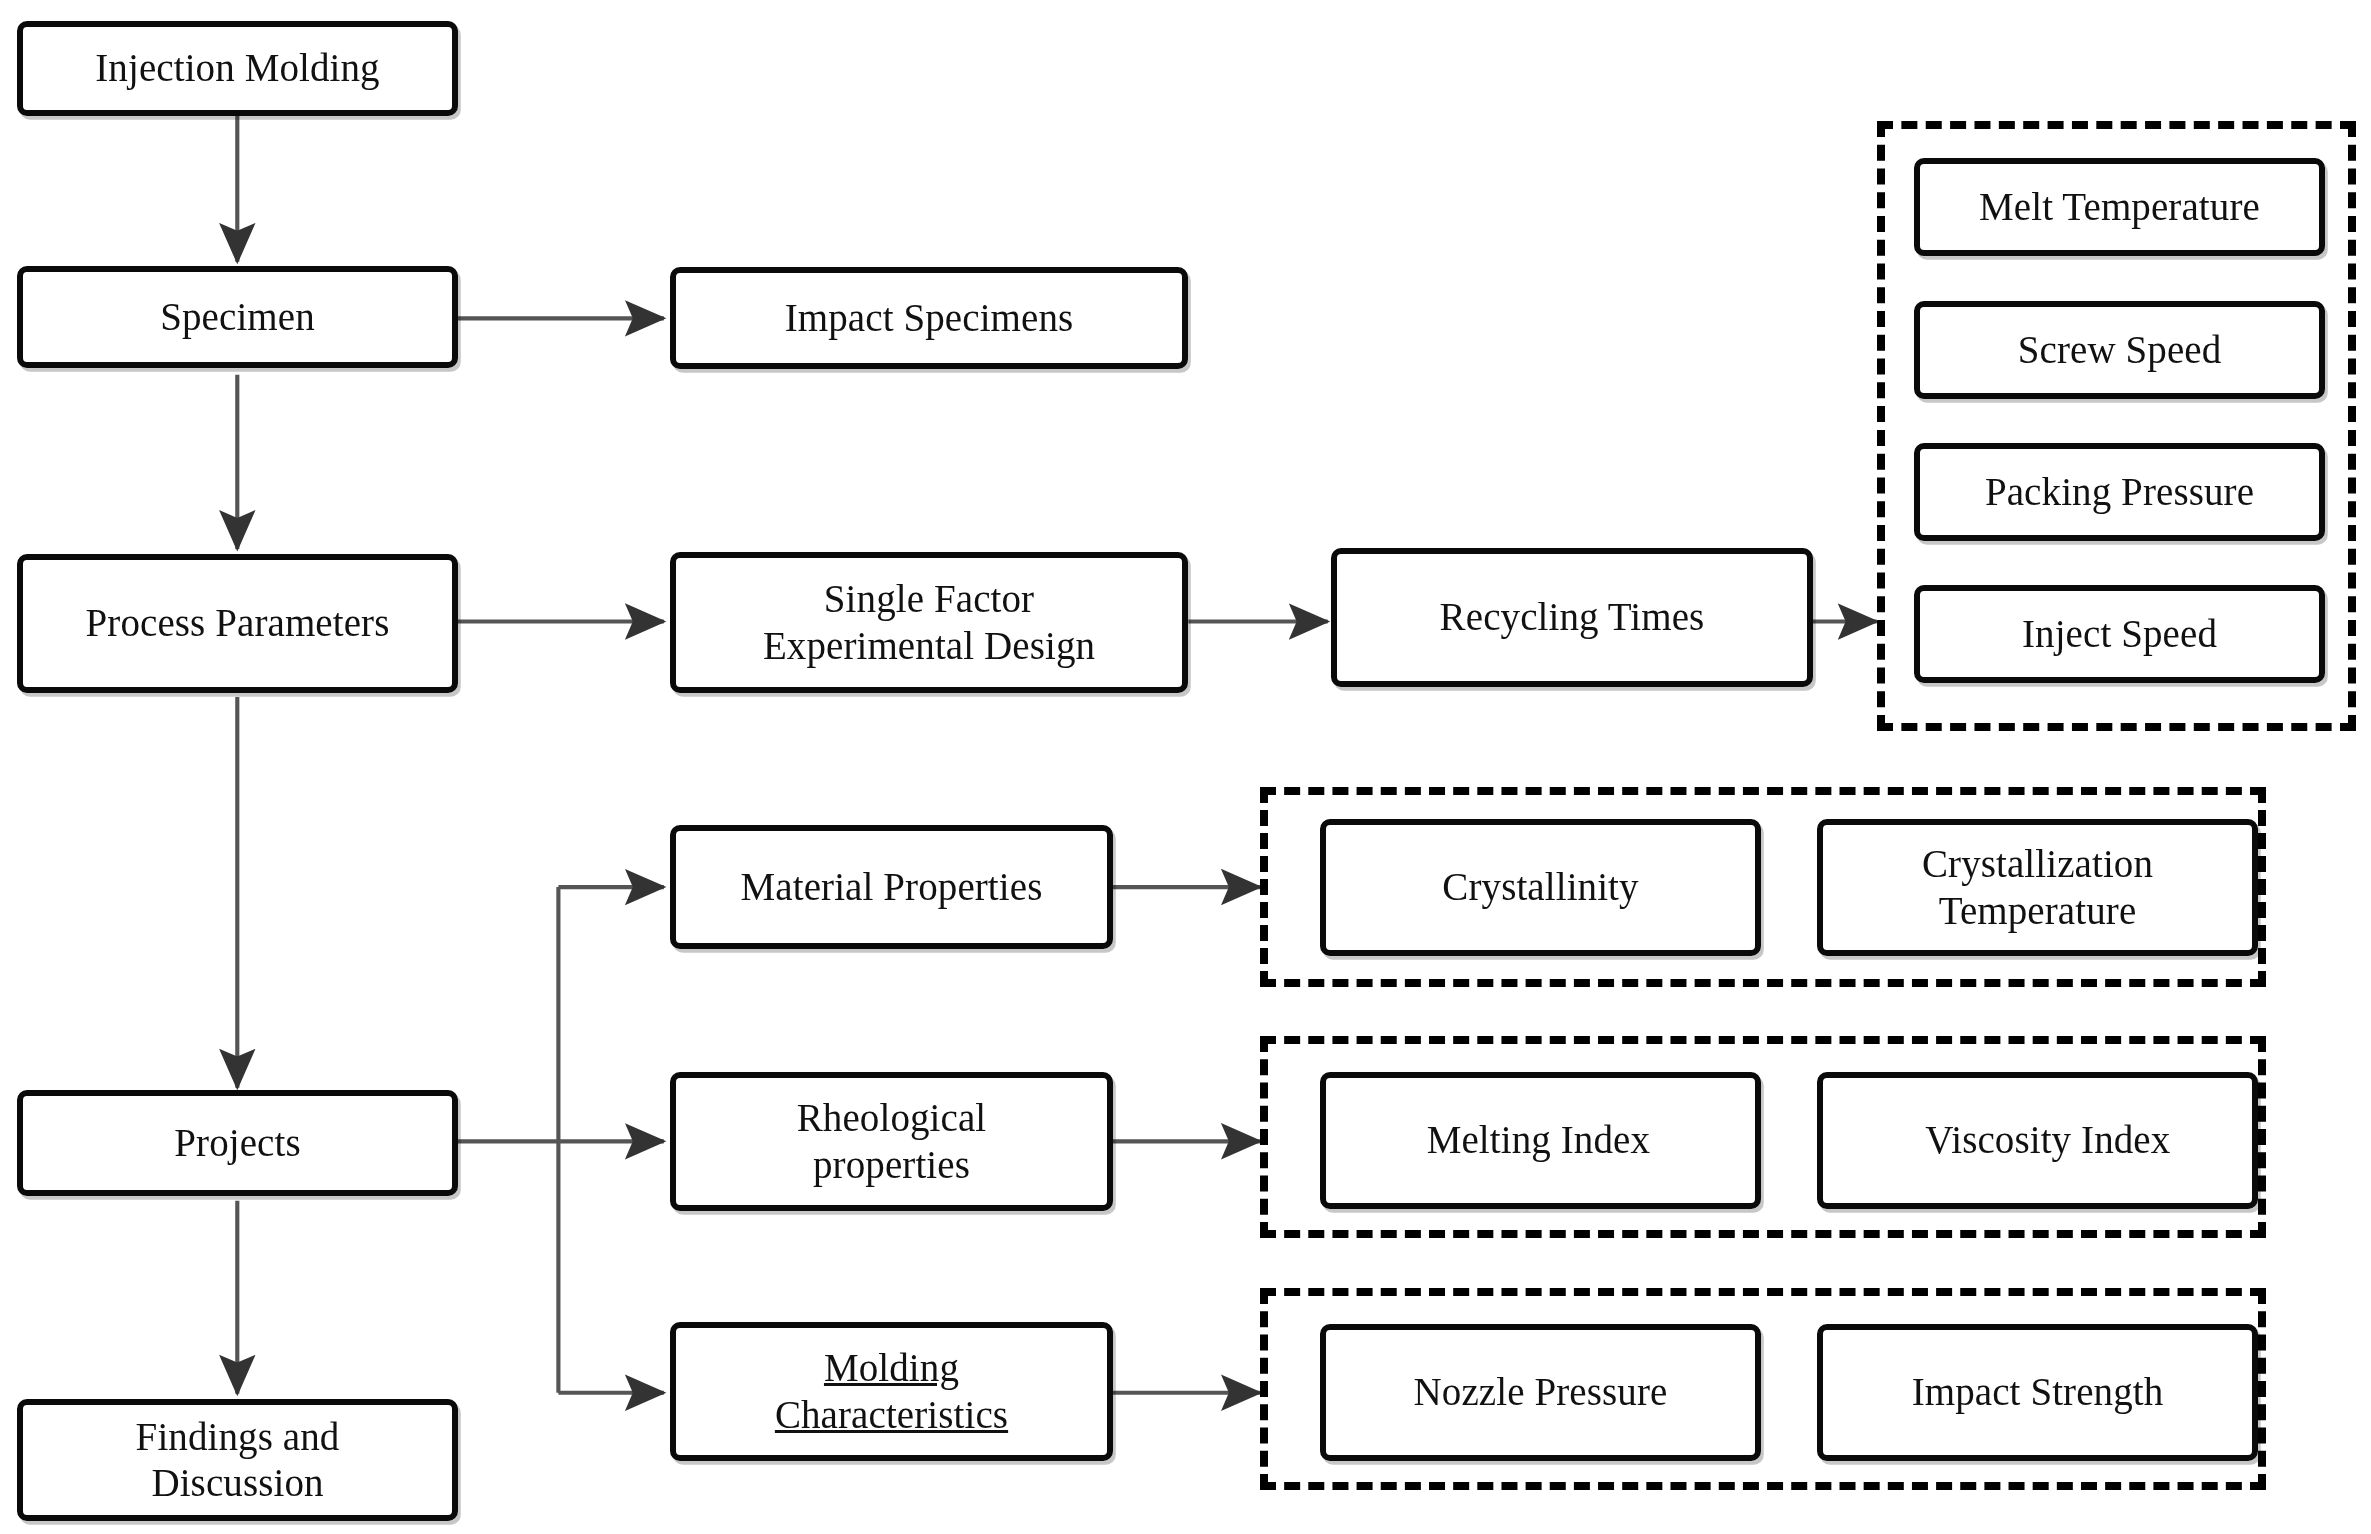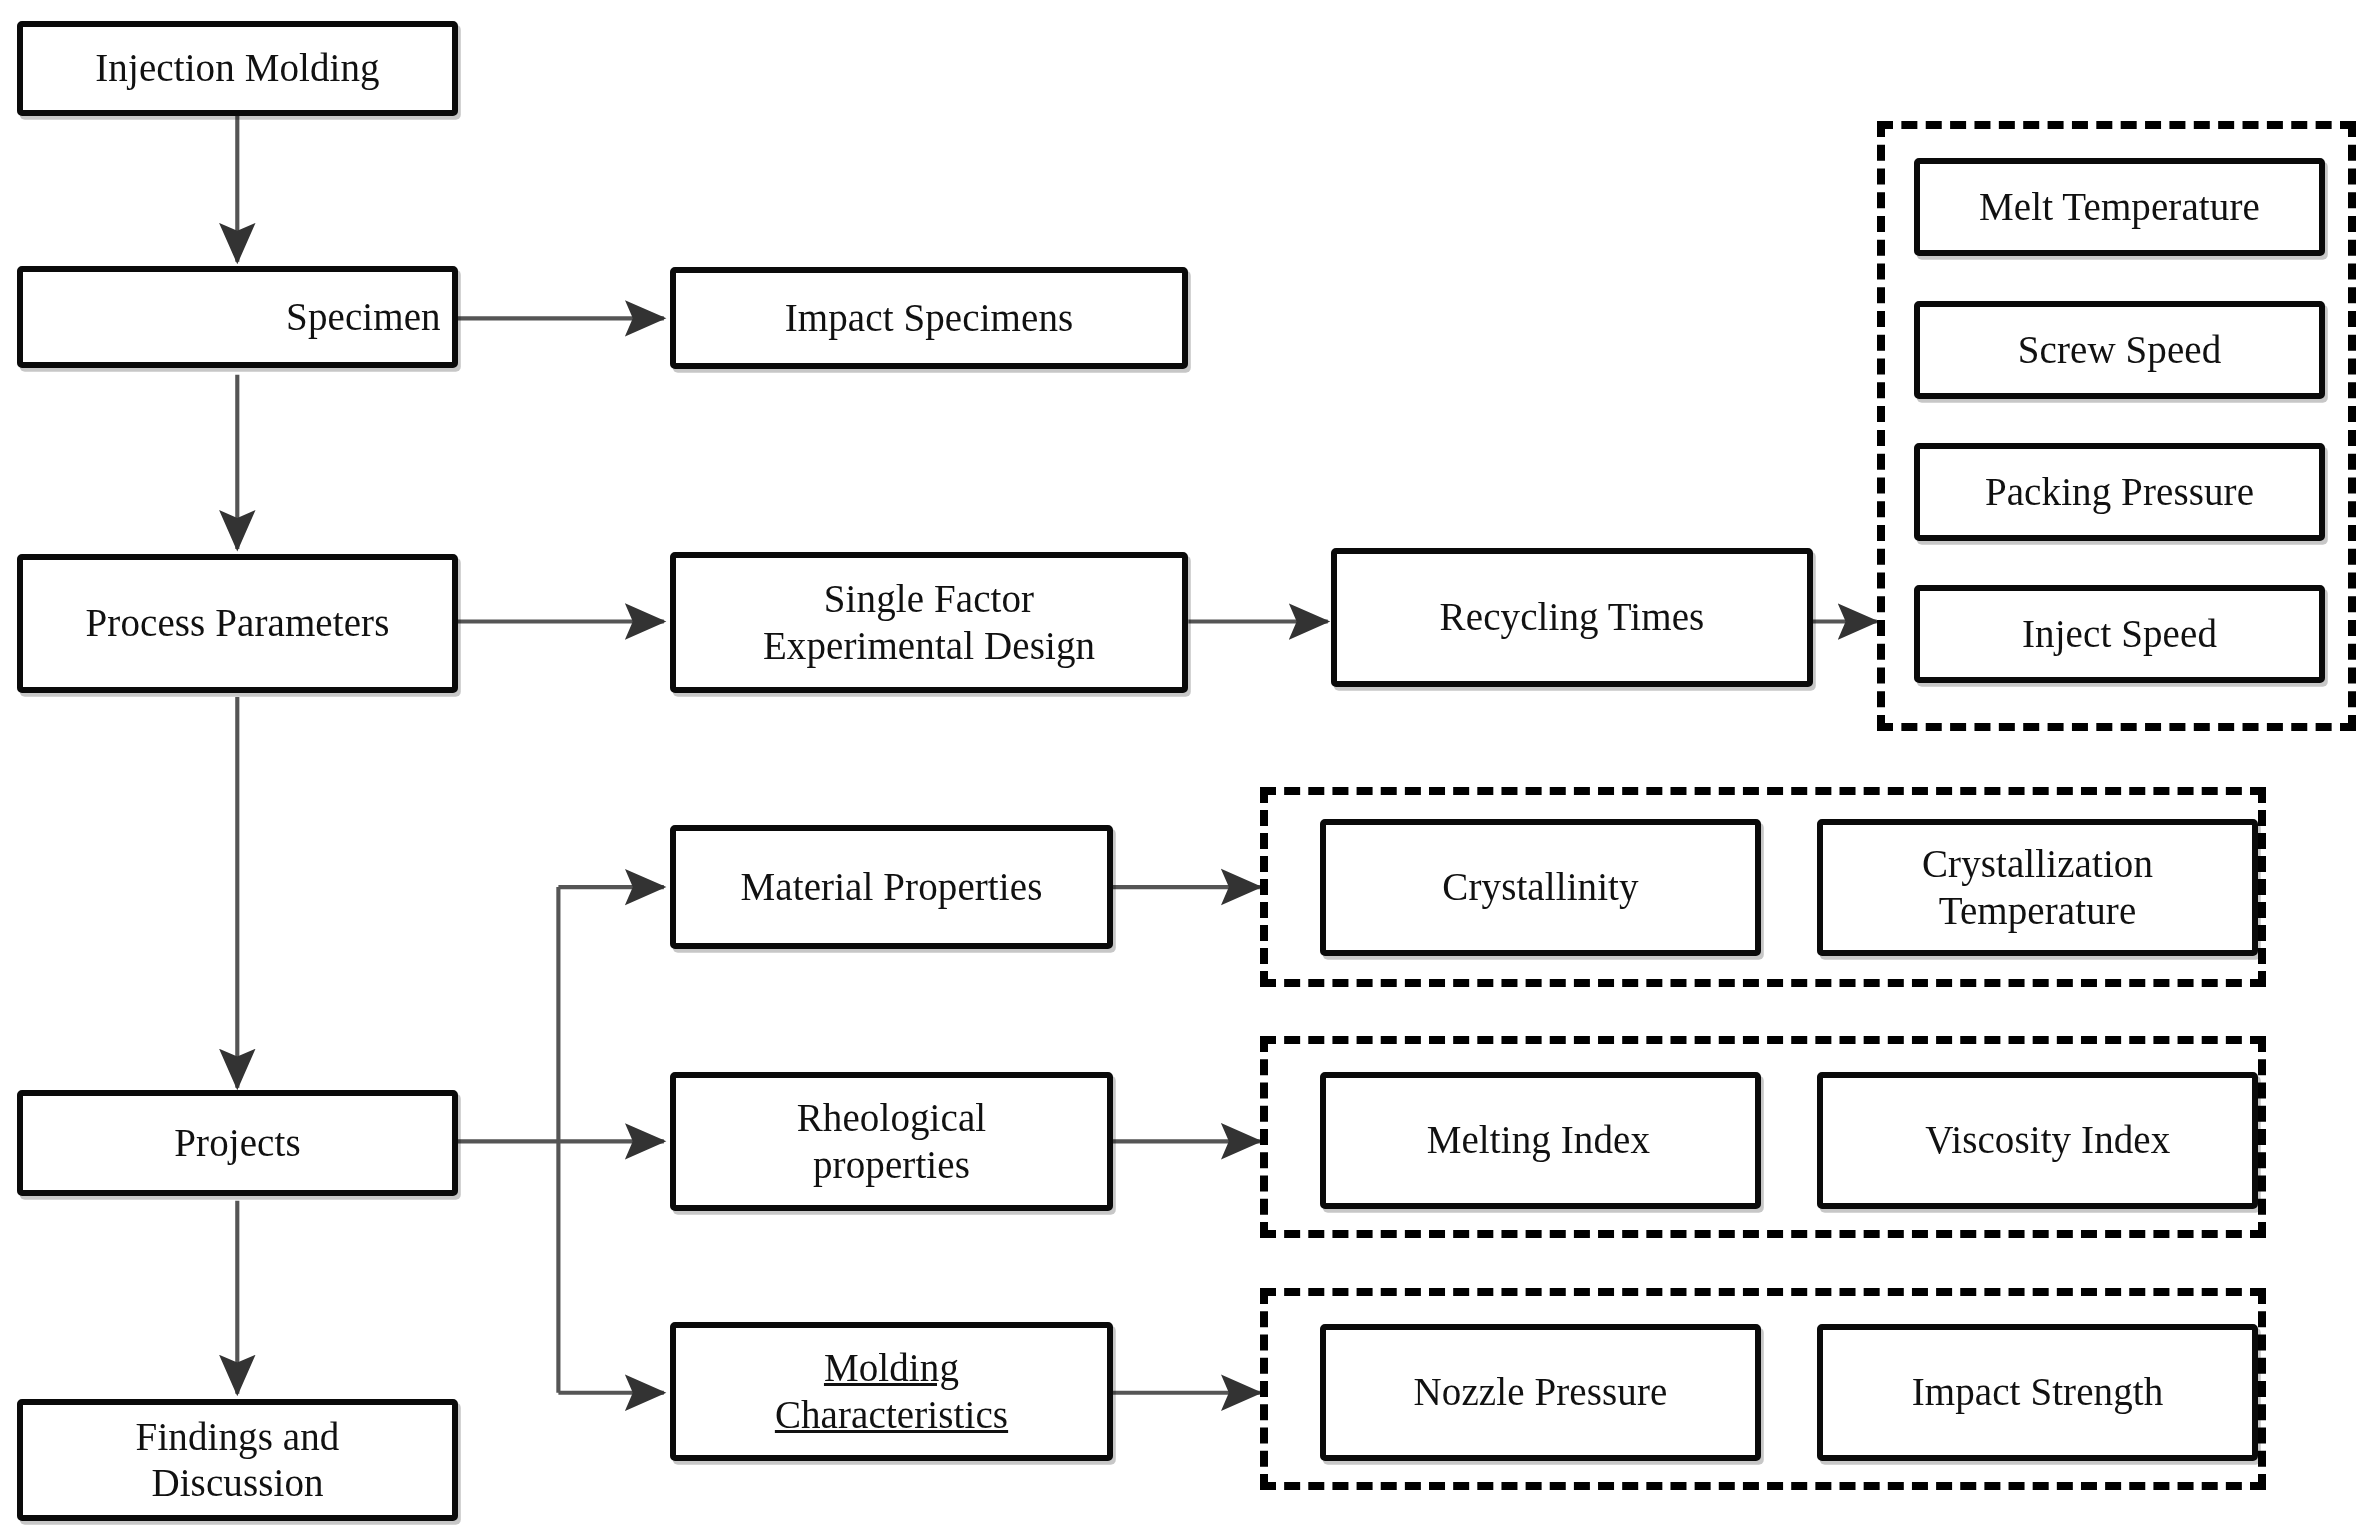--- a/index.html
+++ b/index.html
@@ -22,21 +22,21 @@
     top: 0;
     width: 2372px;
     height: 1535px;
     pointer-events: none;
   }
   .node {
     position: absolute;
     box-sizing: border-box;
     background: #ffffff;
     border: 6.6px solid #0a0a0a;
-    border-radius: 5px;
+    border-radius: 10px;
     display: flex;
     align-items: center;
     justify-content: center;
     text-align: center;
     color: #111111;
     font-size: 39px;
     line-height: 1.18;
     letter-spacing: 0.1px;
     padding: 3.8px 11.3px;
     z-index: 3;
@@ -90,21 +90,21 @@
   <div class="dashgroup" style="left:1260px; top:787px; width:1006px; height:200px;"></div>
 
   <div class="dashgroup" style="left:1260px; top:1036px; width:1006px; height:202px;"></div>
 
   <div class="dashgroup" style="left:1260px; top:1288px; width:1006px; height:202px;"></div>
 
   <div class="node" style="left:17px; top:21px; width:441px; height:95px;">
     <span class="lbl">Injection Molding</span>
   </div>
 
-  <div class="node" style="left:17px; top:266px; width:441px; height:102px;justify-content:flex-end;">
+  <div class="node" style="left:17px; top:266px; width:441px; height:102px;">
     <span class="lbl">Specimen</span>
   </div>
 
   <div class="node" style="left:17px; top:554px; width:441px; height:139px;">
     <span class="lbl">Process Parameters</span>
   </div>
 
   <div class="node" style="left:17px; top:1090px; width:441px; height:106px;">
     <span class="lbl">Projects</span>
   </div>

